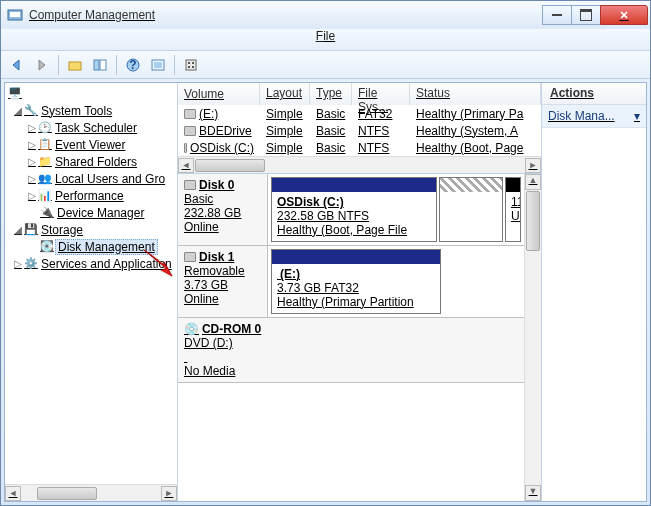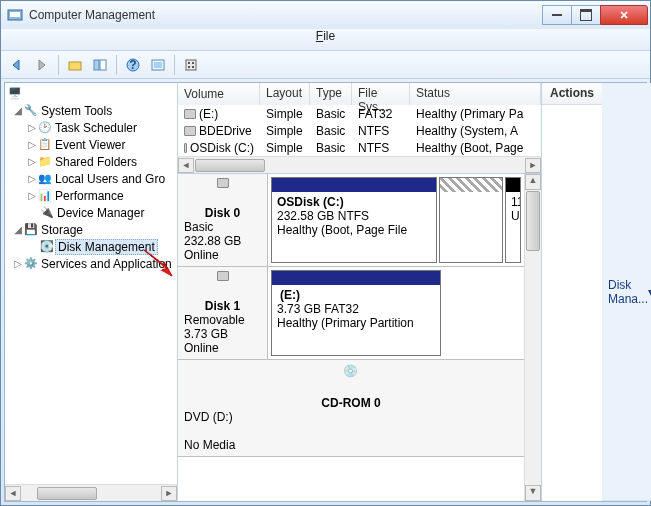--- a/index.html
+++ b/index.html
@@ -1,18 +1,18 @@
 <!DOCTYPE html>
 <html><head>
 <meta charset="utf-8">
 <style>
 * { box-sizing: border-box; margin: 0; padding: 0; font-family: "Segoe UI", Tahoma, sans-serif; font-size: 12px; }
 body { background: #cde6f7; width: 651px; height: 506px; overflow: hidden; }
 
-.window { width: 651px; height: 506px; background: linear-gradient(#e8f1fb,#d7e7f7); border: 1px solid #6b8aab; display: flex; flex-direction: column; }
+.window { width: 651px; height: 506px; background: linear-gradient(#e8f1fb,#d7e7f7); border: 1px solid #6b8aab; display: flex; flex-direction: column; text-decoration: underline; }
 
 .titlebar { height: 28px; display: flex; align-items: center; padding: 0 0 0 6px; background: linear-gradient(#f7fbff,#dce9f7); }
 .titlebar .ticon { width:16px; height:16px; margin-right:6px; }
 .titlebar .title { flex:1; color:#333; }
 .winbtns { display:flex; height:20px; margin-right:2px; }
 .winbtn { width:30px; height:20px; border:1px solid #8aa8c8; background:linear-gradient(#f4f9ff,#d7e6f6); display:flex; align-items:center; justify-content:center; margin-left:-1px; font-size:11px; }
 .winbtn.close { width:48px; background:linear-gradient(#f08080,#d43c2a); color:#fff; border-color:#a33; border-radius:0 3px 0 0; }
 .winbtn.min::before{content:"";width:10px;border-bottom:2px solid #444;}
 .winbtn.max::before{content:"";width:10px;height:8px;border:1.5px solid #444;border-top-width:3px;}
 .winbtn.close::before{content:"✕";font-weight:bold;}
@@ -49,34 +49,34 @@
 .c-lay{width:50px;} .c-typ{width:42px;} .c-fs{width:58px;} .c-st{flex:1;}
 .drv-icon{width:12px;height:10px;background:#d0d0d0;border:1px solid #888;border-radius:1px;}
 .hscroll{height:17px;background:#f0f0f0;display:flex;align-items:center;border-top:1px solid #ddd;}
 .hscroll .arr{width:16px;height:15px;border:1px solid #bbb;background:#eee;text-align:center;font-size:9px;line-height:13px;color:#666;}
 .hscroll .thumb{width:70px;height:13px;background:linear-gradient(#e8e8e8,#c9c9c9);border:1px solid #aaa;margin-left:1px;border-radius:2px;}
 
 .disks{flex:1;display:flex;overflow:hidden;}
 .disks-body{flex:1;overflow:hidden;}
 .disk-row{display:flex;border-bottom:1px solid #c0c0c0;min-height:72px;background:#fff;}
 .disk-info{width:90px;padding:4px 6px;background:#f6f6f6;border-right:1px solid #c0c0c0;}
-.disk-info b{display:flex;align-items:center;gap:18px;flex-direction:column;}
+.disk-info b{display:flex;align-items:center;gap:3px;}
 .disk-parts{flex:1;display:flex;padding:3px;gap:2px;}
 .part{border:1px solid #777;display:flex;flex-direction:column;}
 .part .bar{height:14px;background:#1e2a8a;}
 .part .bar.hatched{background:repeating-linear-gradient(45deg,#fff,#fff 3px,#aaa 3px,#aaa 6px);}
 .part .bar.black{background:#000;}
 .part .pbody{padding:3px 5px;font-size:11px;line-height:14px;white-space:nowrap;overflow:hidden;}
 .vscroll{width:17px;background:#f0f0f0;border-left:1px solid #ddd;display:flex;flex-direction:column;}
 .vscroll .arr{height:16px;border:1px solid #bbb;background:#eee;text-align:center;font-size:9px;color:#666;}
 .vscroll .thumb{height:60px;background:linear-gradient(90deg,#e8e8e8,#c9c9c9);border:1px solid #aaa;margin:1px;border-radius:2px;}
 .legend{height:22px;border-top:1px solid #bcd0e6;display:flex;align-items:center;padding:0 8px;gap:6px;background:#fafafa;}
 .lg-sw{width:12px;height:12px;border:1px solid #333;}
 
-.actions{width:104px;background:#fff;display:flex;flex-direction:row;}
+.actions{width:104px;background:#fff;display:flex;flex-direction:column;}
 .actions-hdr{height:22px;background:linear-gradient(#fdfdfd,#eef2f7);border-bottom:1px solid #d6dde6;padding:3px 8px;font-weight:600;color:#333;}
 .actions-item{padding:4px 6px;background:#eaf2fb;border-bottom:1px solid #d9e4f0;display:flex;justify-content:space-between;align-items:center;color:#1a3e7a;}
 .arrow-annot{position:absolute;left:142px;top:248px;pointer-events:none;}
 .arrow-annot svg{filter:drop-shadow(0 0 1px rgba(0,0,0,.3));}
 </style>
 </head>
 <body>
 
 <div class="window">
 

